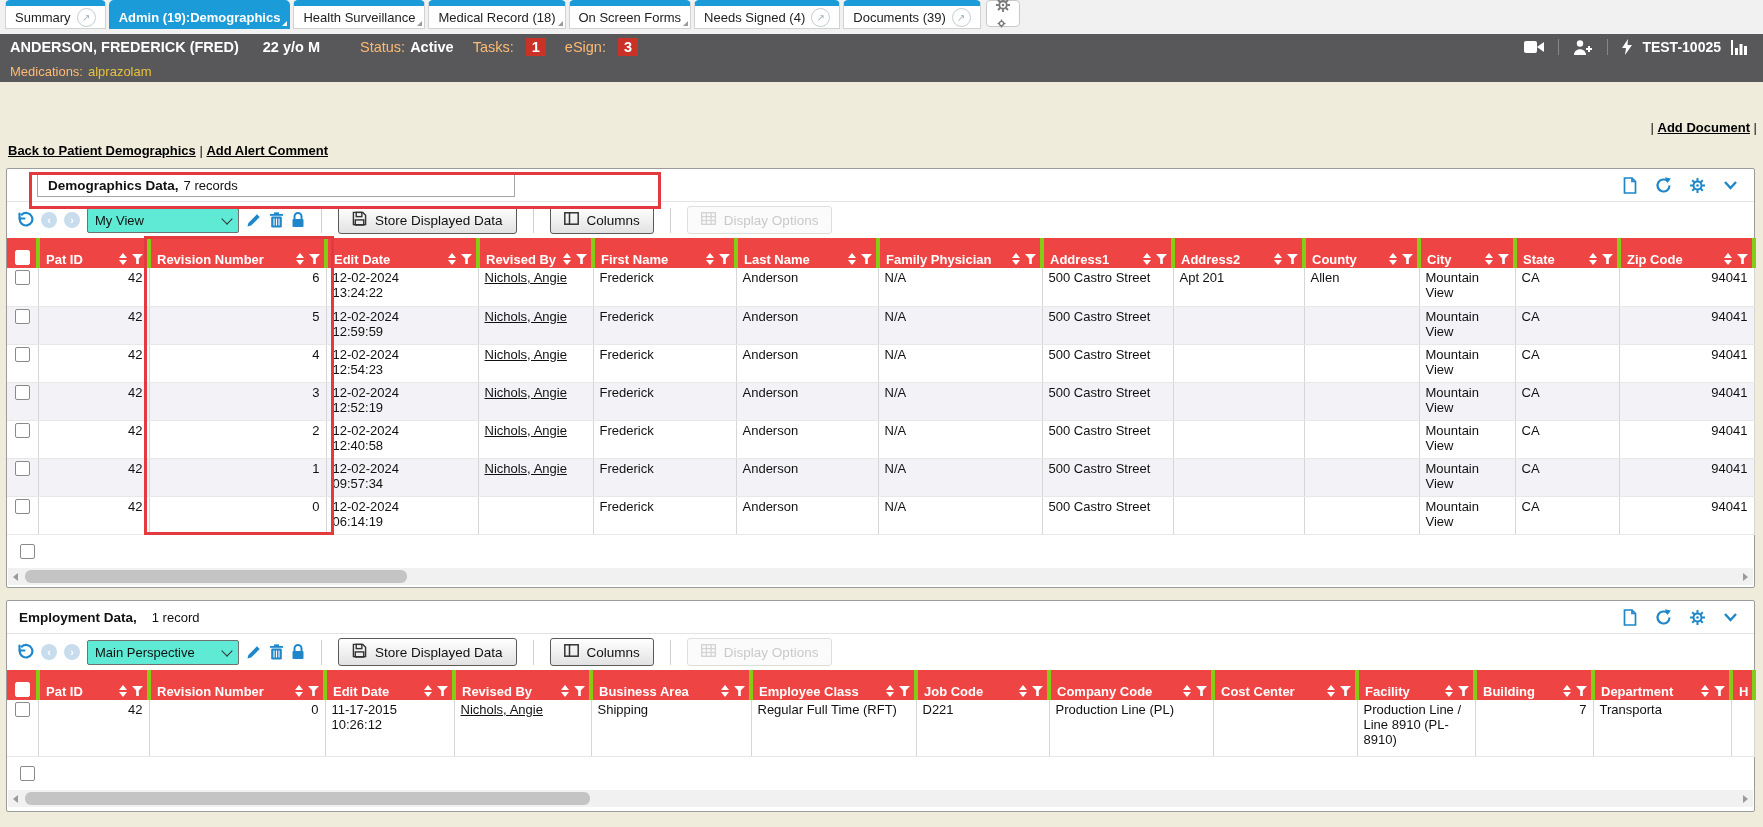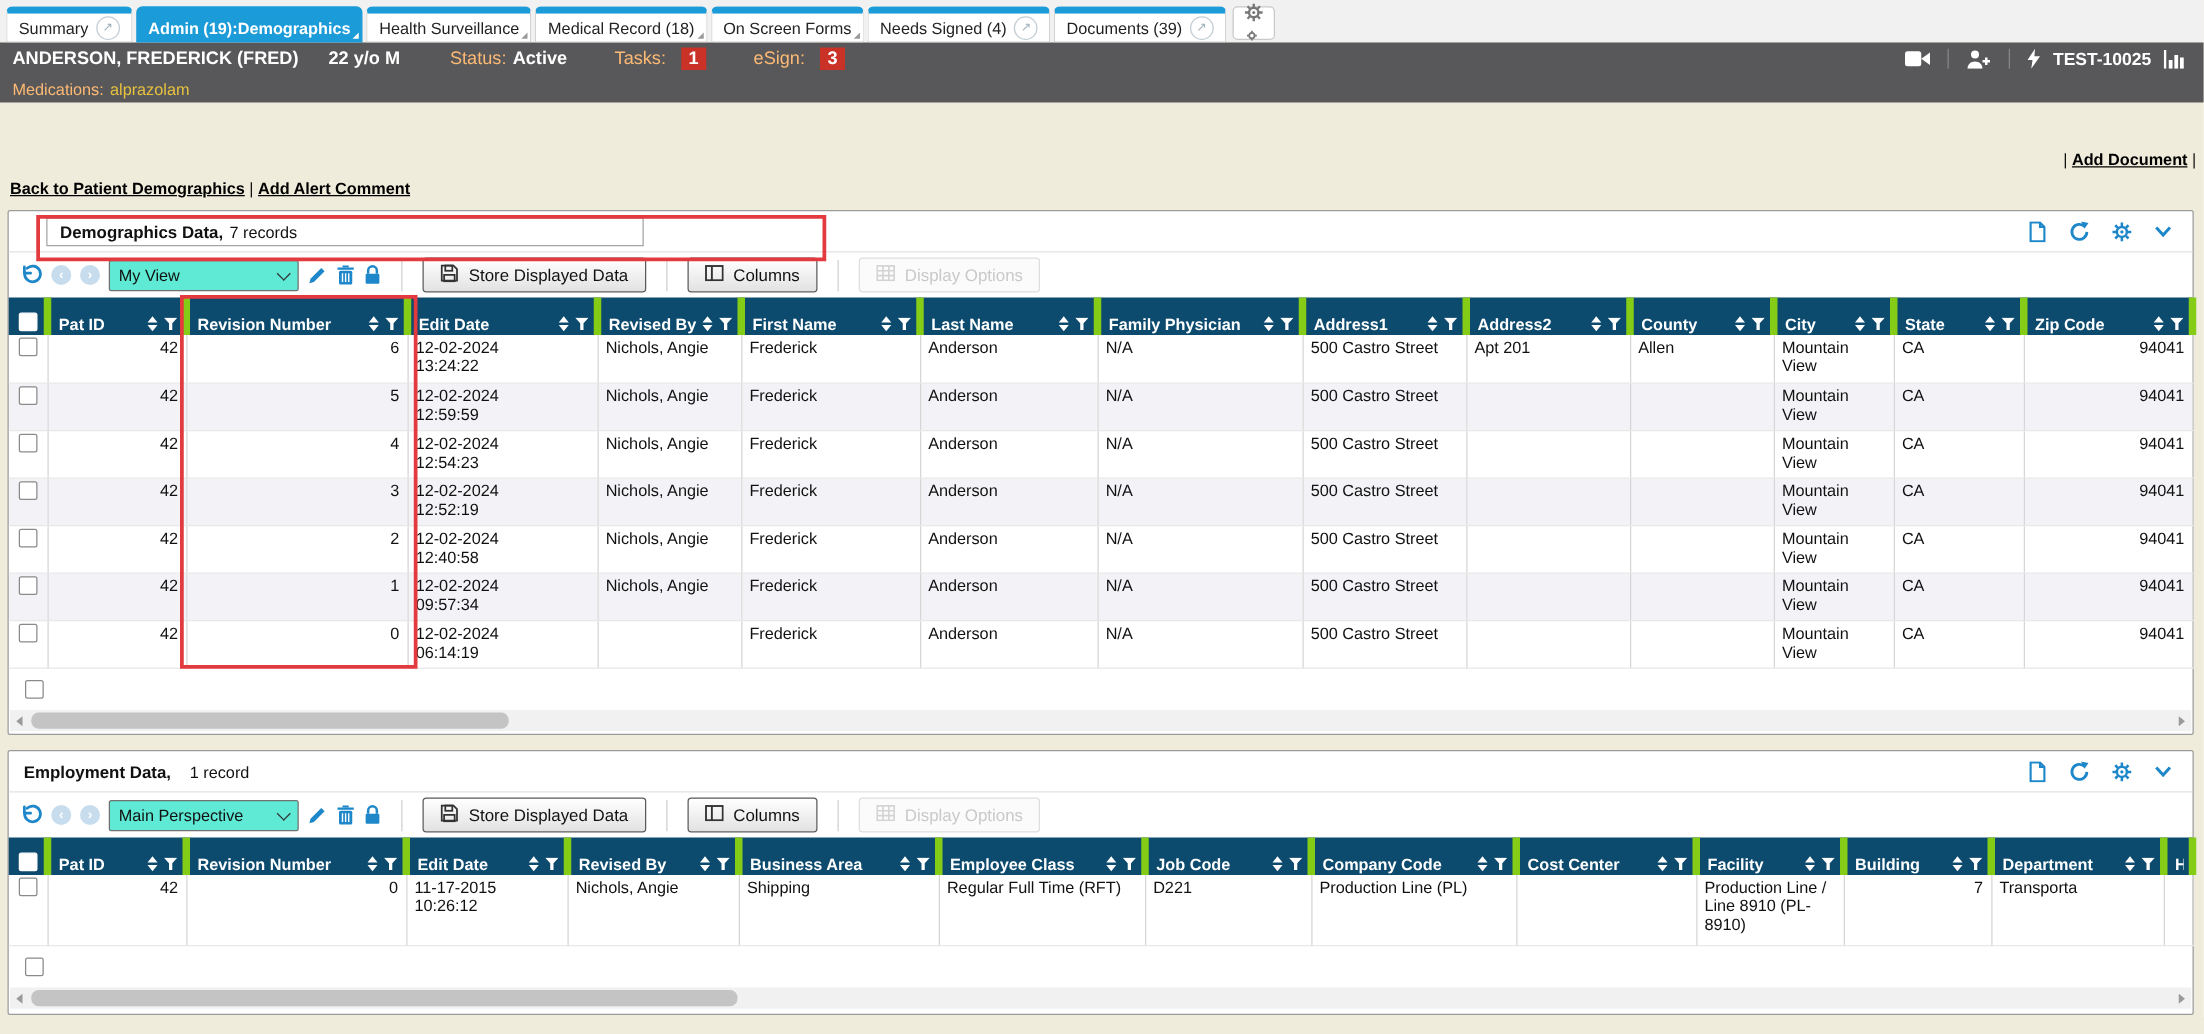--- a/index.html
+++ b/index.html
@@ -1,19 +1,19 @@
 <!DOCTYPE html>
 <html><head>
 <meta charset="utf-8">
 <style>
   html,body{margin:0;padding:0}
   body{width:1763px;height:827px;position:relative;overflow:hidden;background:#f0ecdb;
        font-family:"Liberation Sans","DejaVu Sans",sans-serif;font-size:13px;color:#111}
   
-  .tabbar{height:34px;background:#f1f1f1;display:flex;align-items:flex-end;padding-left:5px}
+  .tabbar{height:34px;background:#f1f1f1;display:flex;align-items:flex-start;padding-left:5px}
   .tab-list{display:flex;align-items:flex-end;gap:3px}
   .tab{position:relative;display:flex;align-items:center;gap:6px;background:#fff;color:#222;
        border:1px solid #d2d2d2;border-top:6px solid #1b9bd8;border-radius:5px 5px 0 0;
        height:22px;padding:0 9px;cursor:pointer;white-space:nowrap}
   .tab.active{background:#1b9bd8;border-color:#1b9bd8;color:#fff;font-weight:bold}
   .tab.notch::after{content:"";position:absolute;right:2px;bottom:2px;border-style:solid;
        border-width:0 0 5px 5px;border-color:transparent transparent #9a9a9a transparent}
   .tab.active.notch::after{border-color:transparent transparent #fff transparent}
   .pop{width:17px;height:17px;border:1px solid #c2ced4;border-radius:50%;color:#9eb0ba;
        font-size:10px;display:flex;align-items:center;justify-content:center;background:#fff;font-weight:normal}
@@ -25,21 +25,21 @@
   .b-row.r1{height:26px;font-size:14.5px}
   .b-row.r2,.b-row.r3{height:22px}
   .lab{color:#fdba74;margin-right:5px}
   .val{font-weight:bold}
   .badge{background:#ca3227;color:#fff;font-weight:bold;padding:1px 6px;margin-left:7px}
   .bsep{width:1px;height:16px;background:#86868a;margin:0 10px}
   .b-right{margin-left:auto;display:flex;align-items:center}
   .b-right .ic{margin:0 4px;display:flex;align-items:center}
   .station{font-weight:bold;font-size:14px;margin:0 6px}
   .gold{color:#e7c23c;font-weight:normal}
-  .ml24{margin-left:24px}.ml40{margin-left:40px}.ml30{margin-left:38px}
+  .ml24{margin-left:24px}.ml40{margin-left:40px}.ml30{margin-left:19px}
   
   .adddoc{position:absolute;top:120px;right:6px}
   .backrow{position:absolute;top:143px;left:8px}
   a.lnkb{color:#000;text-decoration:underline;font-weight:bold;cursor:pointer}
   
   .panel{position:absolute;left:6px;width:1749px;background:#fff;border:1px solid #9b9b9b;
          border-radius:2px;box-sizing:border-box}
   #panel-demo{top:168px;height:420px}
   #panel-emp{top:600px;height:212px}
   .phead{height:33px;display:flex;align-items:center;padding:0 10px;border-bottom:1px solid #e3e3e3;box-sizing:border-box}
@@ -58,33 +58,33 @@
         justify-content:space-between;padding:0 7px;box-sizing:border-box;border-radius:2px;cursor:pointer}
   .caret{width:7px;height:7px;border-right:1.8px solid #333;border-bottom:1.8px solid #333;
         transform:rotate(45deg);margin-top:-3px}
   .vdiv{width:1px;height:25px;background:#cfcfcf;margin:0 9px}
   .btn{display:flex;align-items:center;gap:8px;height:28px;padding:0 13px;border:1px solid #5a5a5a;
        border-radius:3px;background:linear-gradient(#fff,#e2e2e2);font-size:13.5px;cursor:pointer;
        font-family:inherit;color:#111}
   .btn.dis{border-color:#dedede;color:#c9c9c9;background:#fbfbfb;cursor:default}
   
   table.grid{border-collapse:collapse;table-layout:fixed;width:1747px}
-  .grid th{background:#0c4a6e;border-right:6px solid #84cc16;padding:12px 4px 0 6px;height:26px;box-sizing:border-box}
+  .grid th{background:#ef4444;border-right:4px solid #84cc16;padding:12px 4px 0 6px;height:26px;box-sizing:border-box}
   .thin{display:flex;align-items:center;gap:3px;overflow:hidden}
   .thl{color:#fff;font-weight:bold;font-size:13px;flex:1;text-align:left;white-space:nowrap;overflow:hidden}
   .sorti{display:flex;flex-direction:column;gap:2px;flex:none}
   .tu{width:0;height:0;border-left:4px solid transparent;border-right:4px solid transparent;border-bottom:5px solid #fff}
   .td2{width:0;height:0;border-left:4px solid transparent;border-right:4px solid transparent;border-top:5px solid #fff}
   .funnel{width:11px;height:10px;background:#fff;flex:none;margin-left:2px;
         clip-path:polygon(0 0,100% 0,62% 45%,62% 100%,38% 100%,38% 45%)}
   .grid td{border-right:1px solid #d6d6d6;border-bottom:1px solid #e8e8e8;padding:2px 6px;
         vertical-align:top;font-size:13px;box-sizing:border-box;overflow:hidden}
   .grid tr.even td{background:#f3f3f7}
   .r{text-align:right}.ctr{text-align:center}
-  .lnk{}
+  .lnk{text-decoration:underline}
   .cb{display:inline-block;width:13px;height:13px;background:#fff;border:1px solid #8a8a8a;border-radius:2px;cursor:pointer}
   th .cb{border-color:#fff}
   .emptyrow{height:33px;display:flex;align-items:center;padding-left:13px}
   .hscroll{position:relative;height:17px;background:#f1f1f1;margin:0 1px}
   .thumb{position:absolute;top:2px;height:13px;background:#c4c4c4;border-radius:6px;cursor:pointer}
   .sarrow{position:absolute;top:5px;width:0;height:0;border-top:4px solid transparent;border-bottom:4px solid transparent}
   .sarrow.l{left:5px;border-right:5px solid #9a9a9a}
   .sarrow.rt{right:5px;border-left:5px solid #9a9a9a}
   
   .anno{position:absolute;border:3px solid #e23a3f;z-index:9;pointer-events:none}

